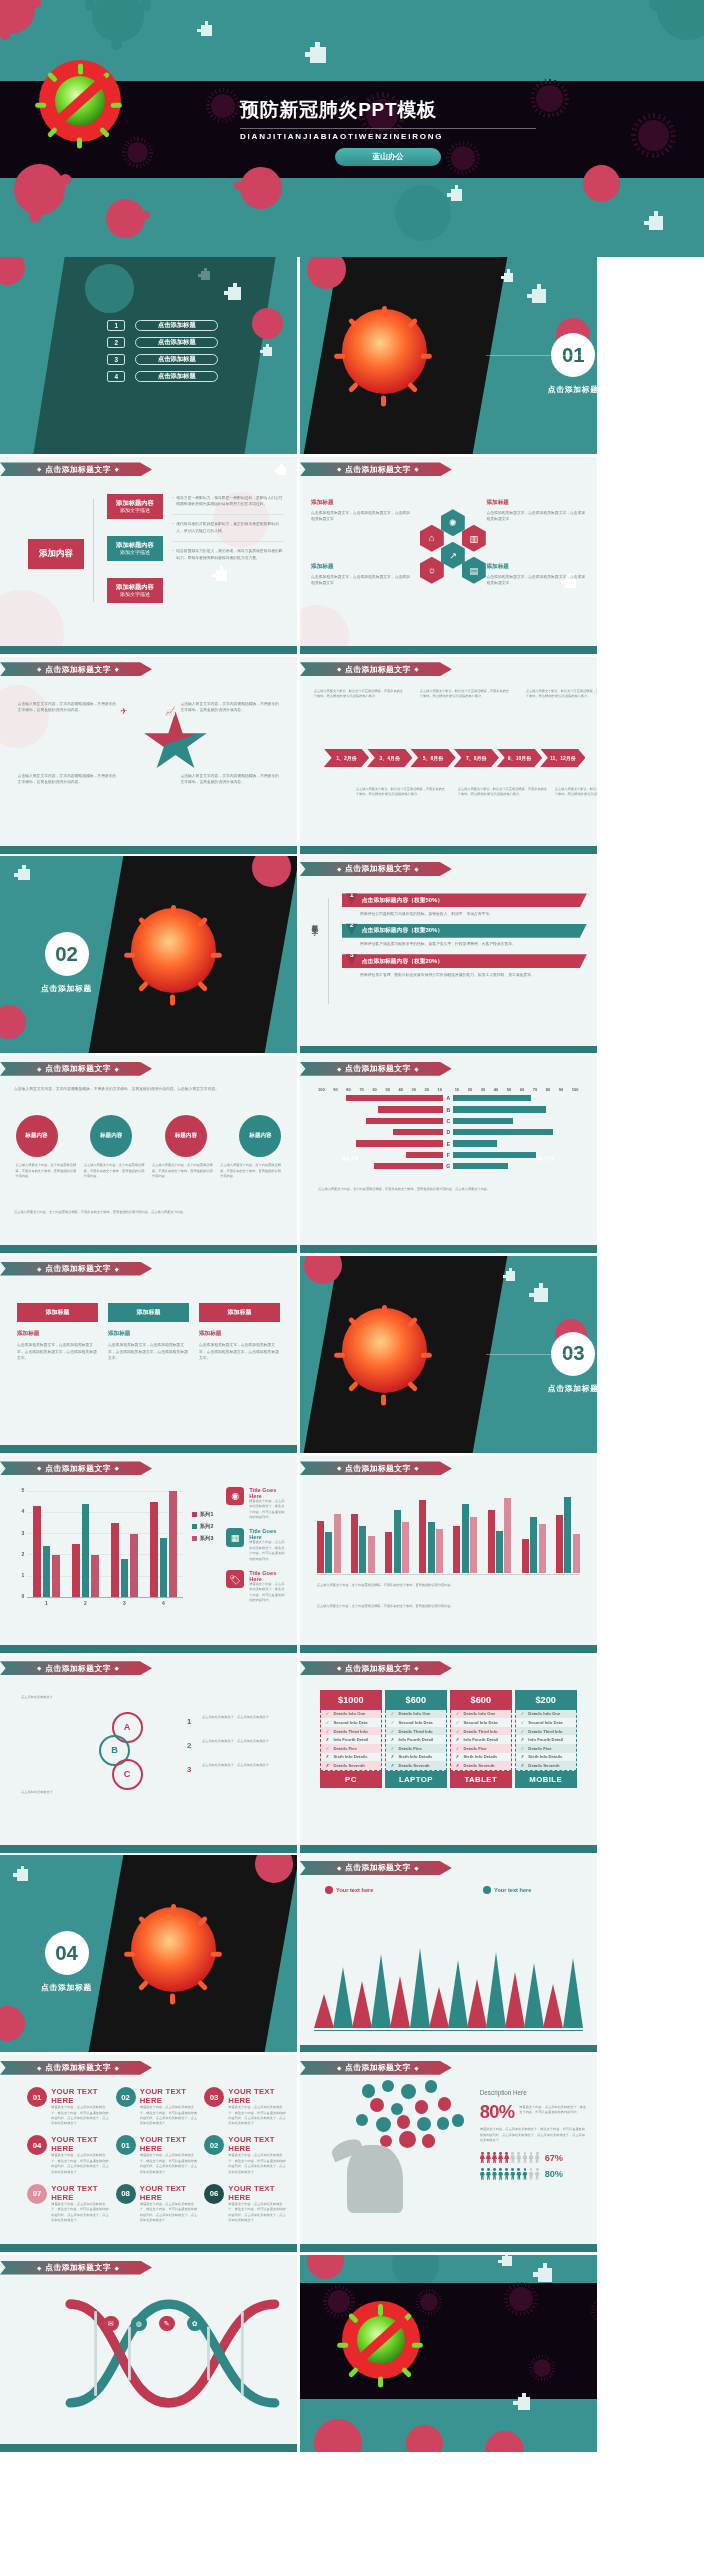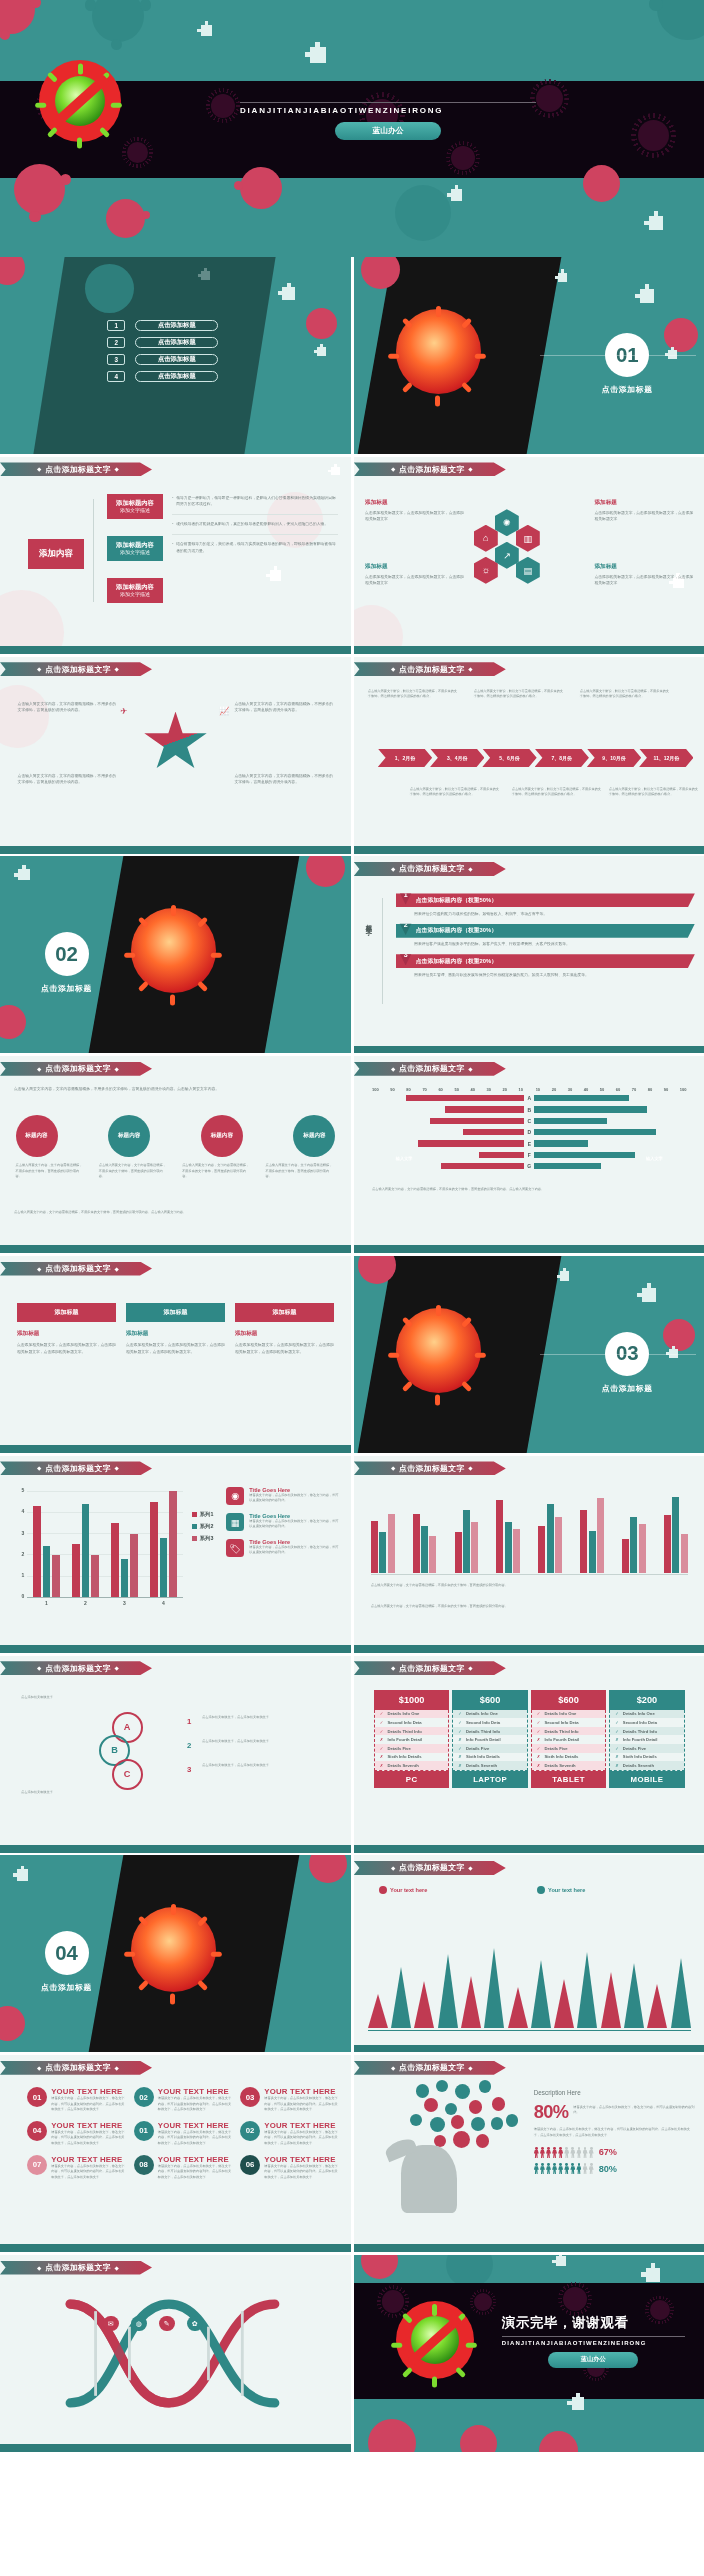--- a/index.html
+++ b/index.html
@@ -6,21 +6,21 @@
   body {
     width:705px; background:#ffffff;
     font-family:"Liberation Sans","DejaVu Sans",sans-serif;
     -webkit-font-smoothing:antialiased;
   }
   .page { width:705px; position:relative; }
 
   
   .slide { position:relative; overflow:hidden; background:#eef5f4; }
   .row { display:flex; gap:2.8px; padding:0 0 2.8px 0; }
-  .row > .slide { width:351px; height:197px;padding-left:27px; }
+  .row > .slide { width:297px; height:197px;padding-left:27px; }
   .hero { width:705px; height:257px; }
 
   
   .teal-bg { background:#3a9390; }
   .dark-bg { background:#0d0510; }
 
   .virus-dark { position:absolute; border-radius:50%; background:#3d0d2c; opacity:.85; }
   .virus-dark::before, .virus-dark::after { content:""; position:absolute; inset:-22%;
      border-radius:50%;
      background:
@@ -210,20 +210,21 @@
         <div class="spike" style="left:84%;top:42%;transform:rotate(90deg);"></div>
         <div class="spike" style="left:72%;top:70%;transform:rotate(135deg);"></div>
         <div class="spike" style="left:46%;top:80%;transform:rotate(180deg);"></div>
         <div class="spike" style="left:18%;top:70%;transform:rotate(-135deg);"></div>
         <div class="spike" style="left:6%;top:42%;transform:rotate(-90deg);"></div>
         <div class="spike" style="left:18%;top:12%;transform:rotate(-45deg);"></div>
         <div class="bar"></div>
       </div>
 
       <div style="position:absolute;left:240px;top:15.5px;width:296px;">
+        <div class="cover-title">预防新冠肺炎PPT模板</div>
         <div class="cover-rule" style="margin:5px 0 4.2px;"></div>
         <div class="cover-sub">DIANJITIANJIABIAOTIWENZINEIRONG</div>
         <div class="pill" style="margin:6.3px auto 0;">蓝山办公</div>
       </div>
     </div>
 
     <div class="teal-bg" style="position:absolute;left:0;right:0;top:178px;height:80px;">
       <div class="virus-red" style="left:14px;top:-14px;width:51px;height:51px;">
         <i style="right:-12%;top:20%"></i>
           <i style="left:30%;bottom:-14%"></i>
@@ -1263,26 +1264,20 @@
           <div class="spike" style="left:74%;top:12%;transform:rotate(45deg);"></div>
           <div class="spike" style="left:86%;top:42%;transform:rotate(90deg);"></div>
           <div class="spike" style="left:74%;top:72%;transform:rotate(135deg);"></div>
           <div class="spike" style="left:46%;top:82%;transform:rotate(180deg);"></div>
           <div class="spike" style="left:17%;top:72%;transform:rotate(-135deg);"></div>
           <div class="spike" style="left:5%;top:42%;transform:rotate(-90deg);"></div>
           <div class="spike" style="left:17%;top:12%;transform:rotate(-45deg);"></div>
           <div class="bar"></div>
         </div>
 
-        <div style="position:absolute;left:148px;top:31px;width:183px;">
-          <div style="color:#fff;font-size:13.4px;font-weight:bold;letter-spacing:0.7px;">演示完毕，谢谢观看</div>
-          <div class="cover-rule" style="margin:4.2px 0 3.5px;"></div>
-          <div style="color:#fff;font-size:6px;font-weight:bold;letter-spacing:1.1px;">DIANJITIANJIABIAOTIWENZINEIRONG</div>
-          <div class="pill" style="margin:5.6px auto 0;width:90px;font-size:6.3px;">蓝山办公</div>
-        </div>
       </div>
 
       <div class="virus-red" style="left:14px;bottom:-15.5px;width:48px;height:48px;"></div>
       <div class="virus-red" style="left:106px;bottom:-10px;width:37px;height:37px;"></div>
       <div class="virus-red" style="left:185px;bottom:-18.3px;width:39px;height:39px;"></div>
       <div class="cross" style="left:218px;top:142px;width:12.7px;height:12.7px;"></div>
     </div>
   </div>
 
 </div>

